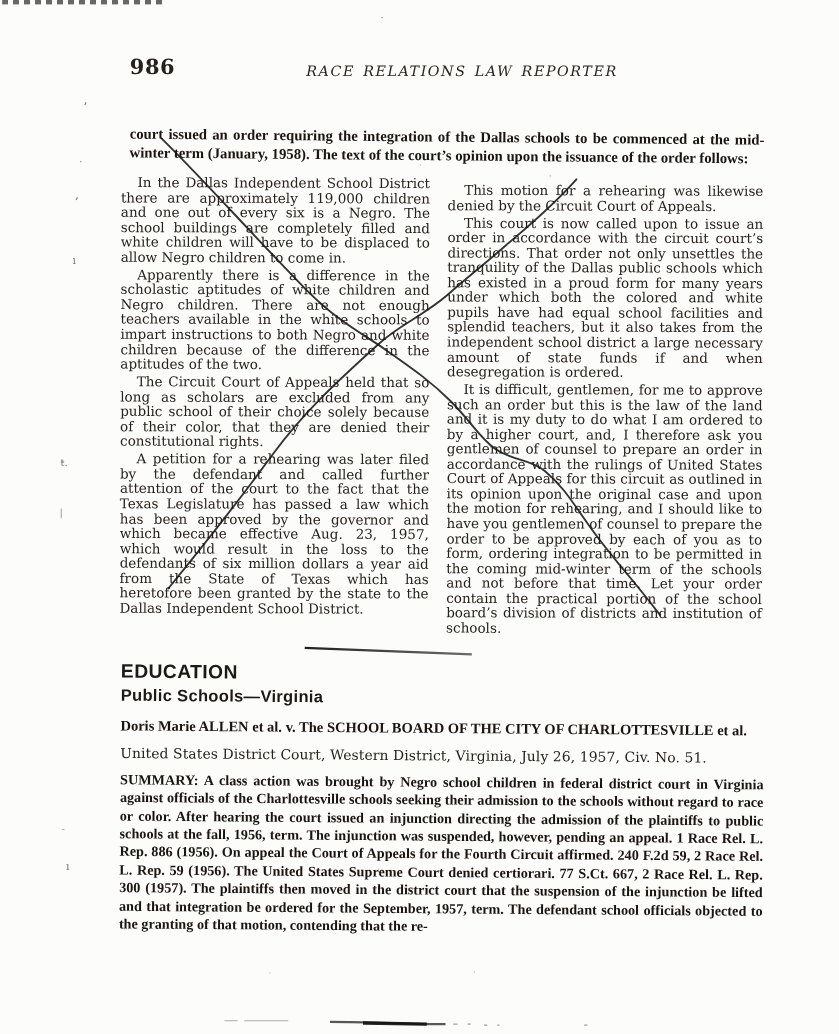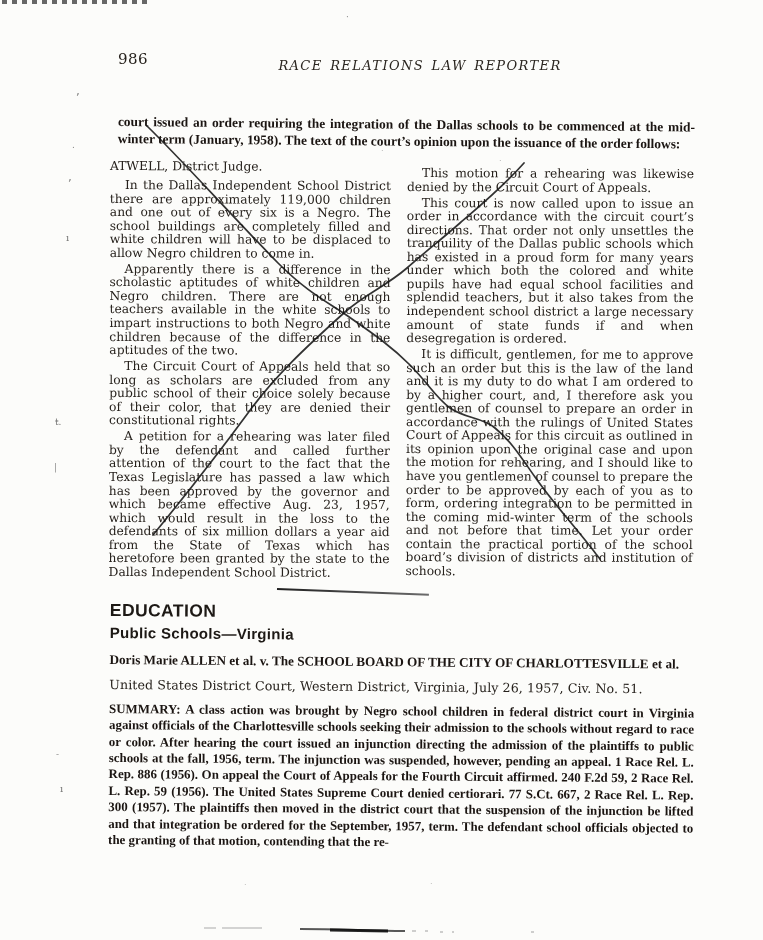--- a/index.html
+++ b/index.html
@@ -8,21 +8,21 @@
     background:#fcfcfa;overflow:hidden;
     font-family:"DejaVu Serif", serif;color:#26211c;
   }
   .edge-dashes{
     position:absolute;left:2px;top:0;width:146px;height:4px;
     background:repeating-linear-gradient(90deg,#4d4d4d 0 5px,transparent 5px 10px);
     opacity:.85;
   }
   .page-number{
     position:absolute;left:118px;top:50px;
-    font-size:15px;font-weight:400;letter-spacing:.5px;
+    font-size:19px;font-weight:700;letter-spacing:.5px;
   }
   .running-head{
     position:absolute;left:160px;top:58px;width:520px;text-align:center;
     font-size:13px;letter-spacing:1.4px;word-spacing:2px;color:#2a251f;font-style:italic;
   }
   .intro{
     position:absolute;left:118px;top:101px;width:577px;
     font-family:"Liberation Serif", serif;font-weight:bold;color:#1b1512;
     font-size:13.4px;line-height:16.6px;text-align:justify;
     transform:rotate(.55deg);transform-origin:left top;
@@ -75,21 +75,20 @@
 
   <div class="edge-dashes"></div>
 
   <div class="page-number">986</div>
   <div class="running-head">RACE RELATIONS LAW REPORTER</div>
 
   <p class="intro">court issued an order requiring the integration of the Dallas schools to be commenced at the mid-winter term (January, 1958). The text of the court’s opinion upon the issuance of the order follows:</p>
 
   <div class="columns">
     <div class="col col-left">
-      <p class="judge-line">ATWELL, District Judge.</p>
       <p>In the Dallas Independent School District there are approximately 119,000 children and one out of every six is a Negro. The school buildings are completely filled and white children will have to be displaced to allow Negro children to come in.</p>
       <p>Apparently there is a difference in the scholastic aptitudes of white children and Negro children. There are not enough teachers available in the white schools to impart instructions to both Negro and white children because of the difference in the aptitudes of the two.</p>
       <p>The Circuit Court of Appeals held that so long as scholars are excluded from any public school of their choice solely because of their color, that they are denied their constitutional rights.</p>
       <p>A petition for a rehearing was later filed by the defendant and called further attention of the court to the fact that the Texas Legislature has passed a law which has been approved by the governor and which became effective Aug. 23, 1957, which would result in the loss to the defendants of six million dollars a year aid from the State of Texas which has heretofore been granted by the state to the Dallas Independent School District.</p>
     </div>
     <div class="col col-right">
       <p>This motion for a rehearing was likewise denied by the Circuit Court of Appeals.</p>
       <p>This court is now called upon to issue an order in accordance with the circuit court’s directions. That order not only unsettles the tranquility of the Dallas public schools which has existed in a proud form for many years under which both the colored and white pupils have had equal school facilities and splendid teachers, but it also takes from the independent school district a large necessary amount of state funds if and when desegregation is ordered.</p>
       <p>It is difficult, gentlemen, for me to approve such an order but this is the law of the land and it is my duty to do what I am ordered to by a higher court, and, I therefore ask you gentlemen of counsel to prepare an order in accordance with the rulings of United States Court of Appeals for this circuit as outlined in its opinion upon the original case and upon the motion for rehearing, and I should like to have you gentlemen of counsel to prepare the order to be approved by each of you as to form, ordering integration to be permitted in the coming mid-winter term of the schools and not before that time. Let your order contain the practical portion of the school board’s division of districts and institution of schools.</p>
     </div>

